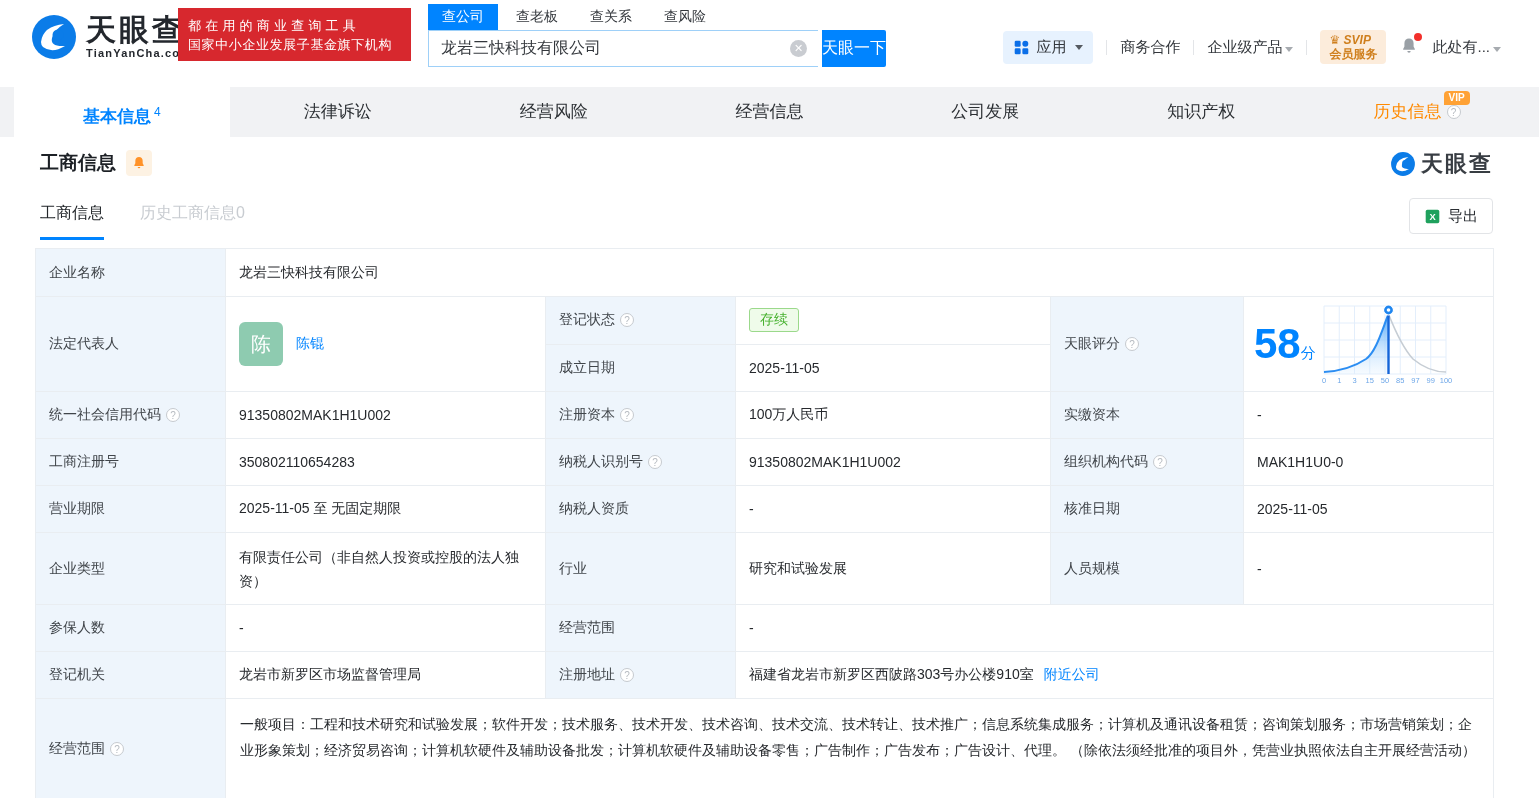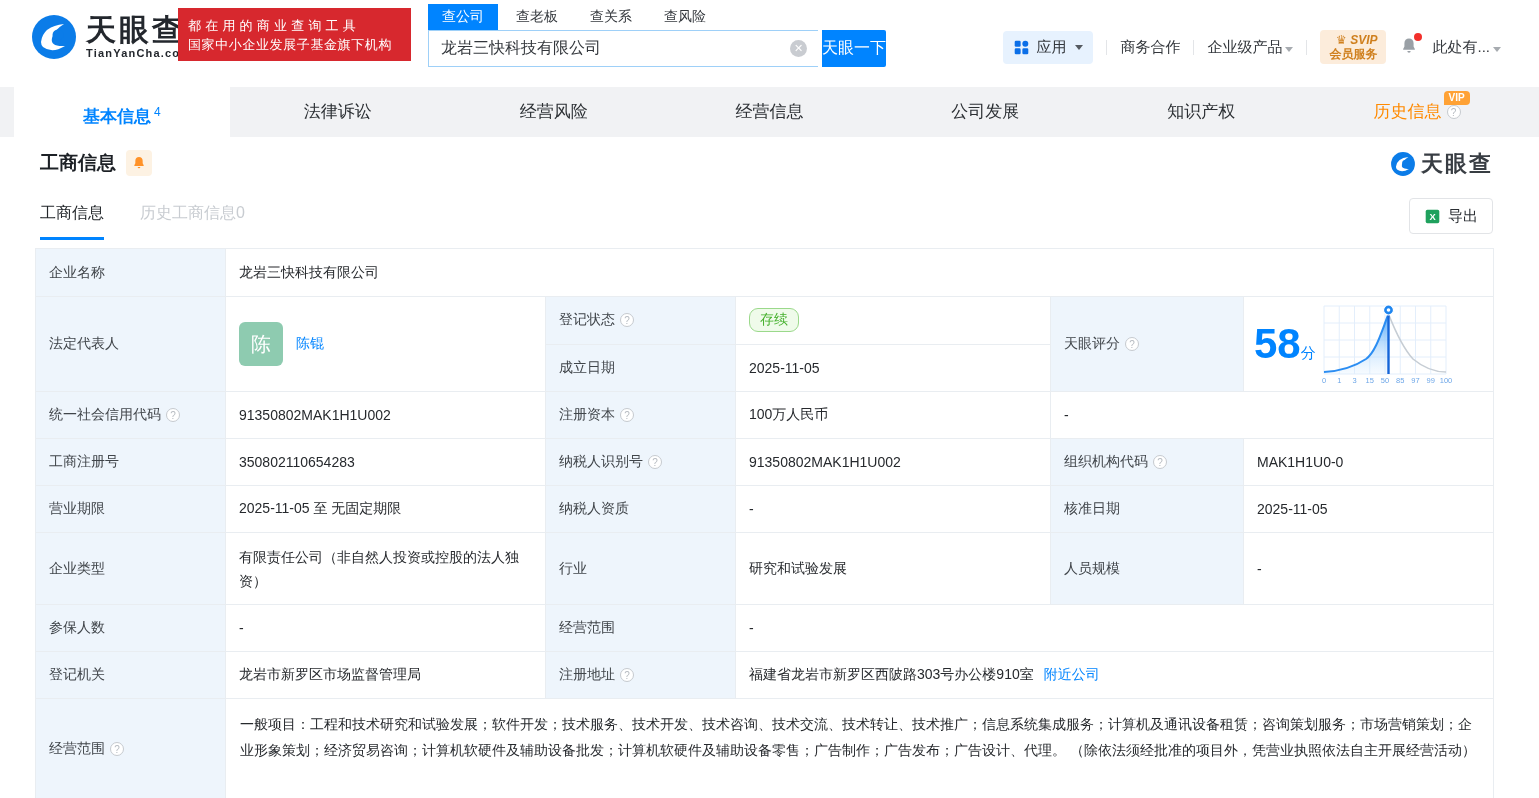--- a/index.html
+++ b/index.html
@@ -29,21 +29,21 @@
     background:#c9ccd1; color:#fff; font-size:11px; line-height:17px; text-align:center; cursor:pointer; }
   .search-btn { margin-left:4px; width:64px; height:37px; background:#0084ff; color:#fff; border:none;
     font-size:16px; border-radius:0 2px 2px 0; cursor:pointer; font-family:inherit; }
 
   .hmenu { position:absolute; right:38px; top:27px; height:40px; display:flex; align-items:center; gap:13px; font-size:15px; color:#33373c; }
   .apps-chip { display:flex; align-items:center; gap:6px; background:#e7f2fe; border-radius:4px; padding:7px 10px; cursor:pointer; }
   .caret { display:inline-block; width:0; height:0; border-left:4px solid transparent; border-right:4px solid transparent; border-top:5px solid #555a60; margin-left:3px; }
   .caret.light { border-top-color:#a7abb0; }
   .vdiv { width:1px; height:15px; background:#e3e5e8; }
   .menu-item { cursor:pointer; white-space:nowrap; }
-  .svip-badge { background:#fcecdb; border-radius:4px; padding:3px 9px; text-align:right;
+  .svip-badge { background:#fcecdb; border-radius:4px; padding:3px 9px; text-align:left;
     color:#cf7f1d; font-size:12px; font-weight:bold; line-height:14px; cursor:pointer; }
   .svip-badge .sv1 { font-style:italic; }
   .bell-wrap { position:relative; cursor:pointer; }
   .red-dot { position:absolute; top:-3px; right:-3px; width:8px; height:8px; border-radius:50%; background:#f3302b; }
 
   
   .tabstrip { position:absolute; top:87px; left:0; right:0; height:50px; background:#f1f2f4; display:flex; padding:0 14px; }
   .tab { flex:1; text-align:center; line-height:50px; font-size:17px; color:#2b2f33; cursor:pointer; position:relative; }
   .tab.active { background:#fff; color:#0084ff; font-weight:bold; }
   .tab .badge { font-size:12px; color:#0084ff; vertical-align:6px; margin-left:3px; font-weight:normal; }
@@ -79,21 +79,21 @@
   .w-l  { width:190px; } .w-v1 { width:320px; } .w-v2 { width:315px; }
   .w-l3 { width:193px; } .w-v3 { flex:1; }
   .h48 { height:48px; } .h47 { height:47px; } .h95 { height:95px; } .h72 { height:72px; } .h100 { height:100px; }
   .mid { width:505px; display:flex; flex-direction:column; }
   .mid .trow { flex:1; }
   .mid .cell { height:auto; }
   .avatar { width:44px; height:44px; border-radius:6px; background:#8ecbb0; color:#fff; font-size:20px;
     display:flex; align-items:center; justify-content:center; flex:none; }
   .link { color:#0084ff; cursor:pointer; text-decoration:none; }
   .status-badge { border:1px solid #9bd98b; background:#effbea; color:#46b12e; font-size:14px;
-    padding:2px 10px; border-radius:9px; }
+    padding:2px 10px; border-radius:3px; }
   .score-cell { gap:2px; padding:0 6px 0 10px; }
   .score-num { font-size:42px; font-weight:bold; color:#0084ff; line-height:42px; }
   .score-unit { font-size:15px; color:#0084ff; font-weight:normal; }
   .scope-cell { display:block; padding:12px 14px; line-height:26px; }
 </style>
 </head>
 <body>
 
 <div class="header">
   <div class="logo">
@@ -294,20 +294,21 @@
       <div class="cell lc w-l h47">
         <span>统一社会信用代码</span>
           <span class="qmark">?</span>
       </div>
       <div class="cell vc w-v1 h47">91350802MAK1H1U002</div>
       <div class="cell lc w-l h47">
         <span>注册资本</span>
           <span class="qmark">?</span>
       </div>
       <div class="cell vc w-v2 h47">100万人民币</div>
+      <div class="cell lc w-l3 h47">实缴资本</div>
       <div class="cell vc w-v3 h47">-</div>
     </div>
 
     <div class="trow h47">
       <div class="cell lc w-l h47">工商注册号</div>
       <div class="cell vc w-v1 h47">350802110654283</div>
       <div class="cell lc w-l h47">
         <span>纳税人识别号</span>
           <span class="qmark">?</span>
       </div>

